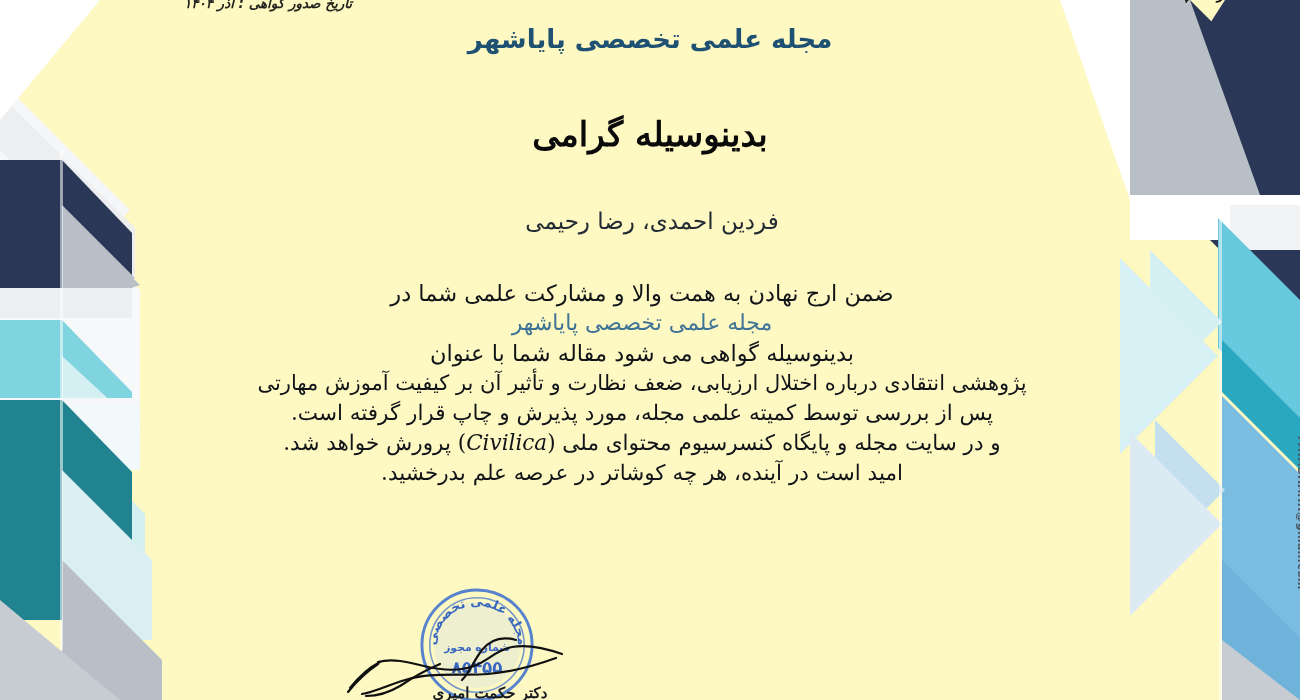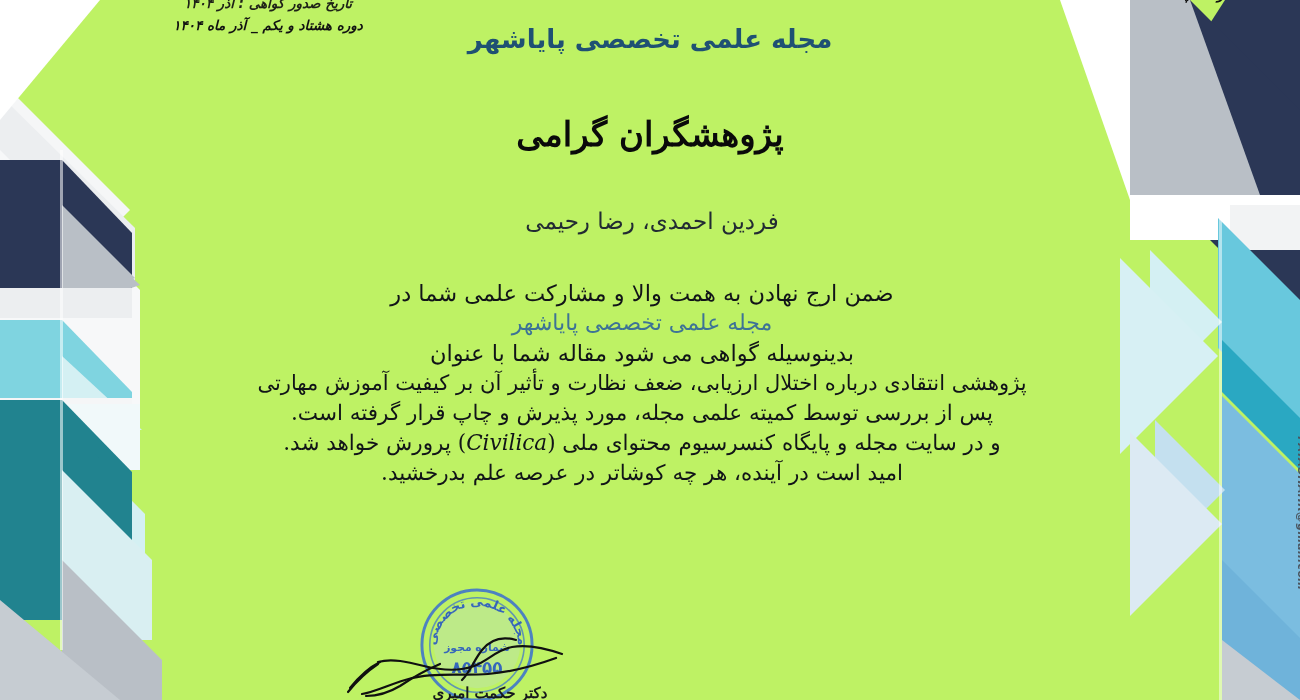--- a/index.html
+++ b/index.html
@@ -7,21 +7,21 @@
     width:1300px;height:700px;
     background:#ffffff;
     font-family:"DejaVu Sans","Liberation Sans",sans-serif;
     overflow:hidden;
     position:relative;
   }
   #cert{
     position:absolute;inset:0;
     width:1300px;height:700px;
     overflow:hidden;
-    background:#bef264;
+    background:#fef9c3;
   }
   
   .deco{position:absolute;top:0;bottom:0;width:100%;height:100%;pointer-events:none;}
   .deco svg{display:block;width:1300px;height:700px;}
 
   
   .content{
     position:absolute;
     left:0;right:0;top:0;
     width:1300px;height:700px;
@@ -211,28 +211,27 @@
       <rect x="1219" y="200" width="3" height="500" fill="#ffffff" opacity="0.5"></rect>
 
       <rect x="170" y="0" width="950" height="700" fill="#ffffff" opacity="0"></rect>
     </svg>
   </div>
 
   <div class="content">
 
     <div class="hdr-left">
       <div class="hdr-line clipped">تاریخ صدور گواهی : آذر ۱۴۰۴</div>
-      <div class="hdr-line">دوره هشتاد و یکم _ آذر ماه ۱۴۰۴</div>
     </div>
 
     <div class="hdr-right">شماره شاپا : ۲۷۸۶-۲۹۸۰ ISSN</div>
 
     <div class="journal-top">مجله علمی تخصصی پایاشهر</div>
 
-    <div class="salutation">پژوهشگران گرامی</div>
+    <div class="salutation">بدینوسیله گرامی</div>
 
     <div class="authors">فردین احمدی، رضا رحیمی</div>
 
     <div class="body-block">
       <div class="bline">ضمن ارج نهادن به همت والا و مشارکت علمی شما در</div>
       <div class="bline accent">مجله علمی تخصصی پایاشهر</div>
       <div class="bline">بدینوسیله گواهی می شود مقاله شما با عنوان</div>
       <div class="bline title-line">پژوهشی انتقادی درباره اختلال ارزیابی، ضعف نظارت و تأثیر آن بر کیفیت آموزش مهارتی</div>
       <div class="bline small">پس از بررسی توسط کمیته علمی مجله، مورد پذیرش و چاپ قرار گرفته است.</div>
       <div class="bline small"><span>و در سایت مجله و پایگاه کنسرسیوم محتوای ملی (</span><span class="civilica">Civilica</span><span>) پرورش خواهد شد.</span></div>

